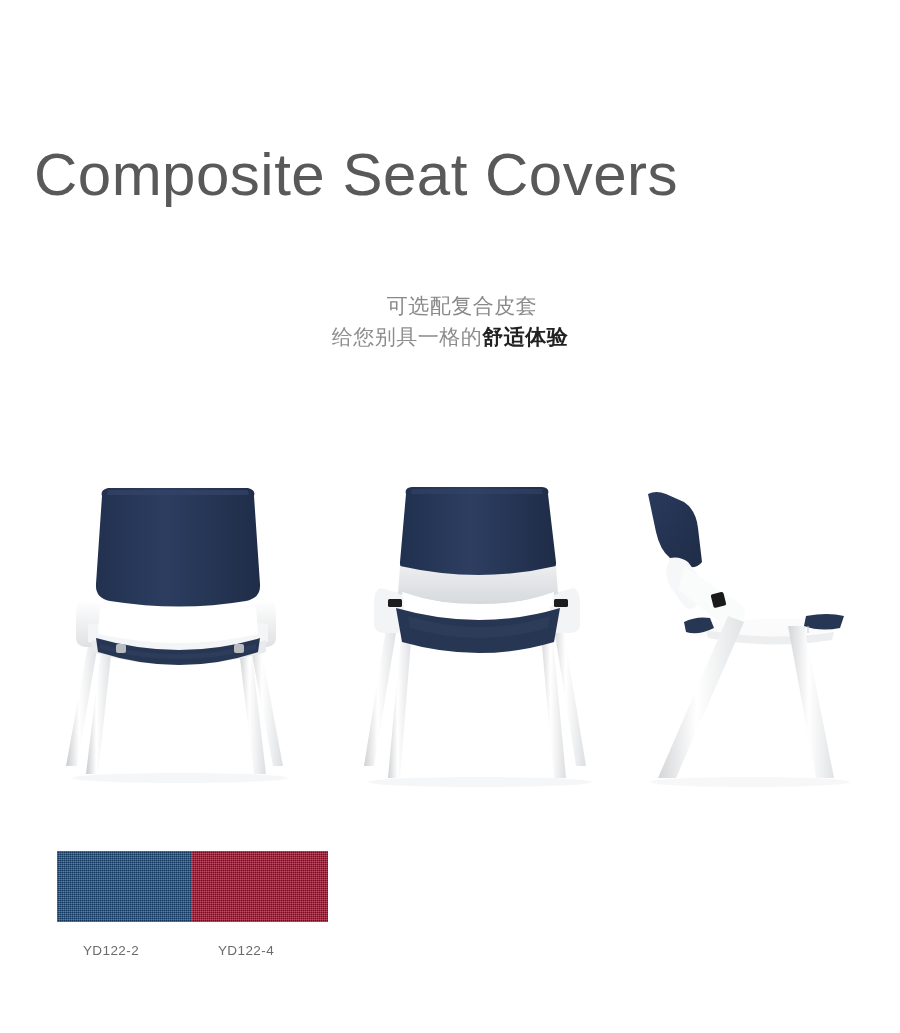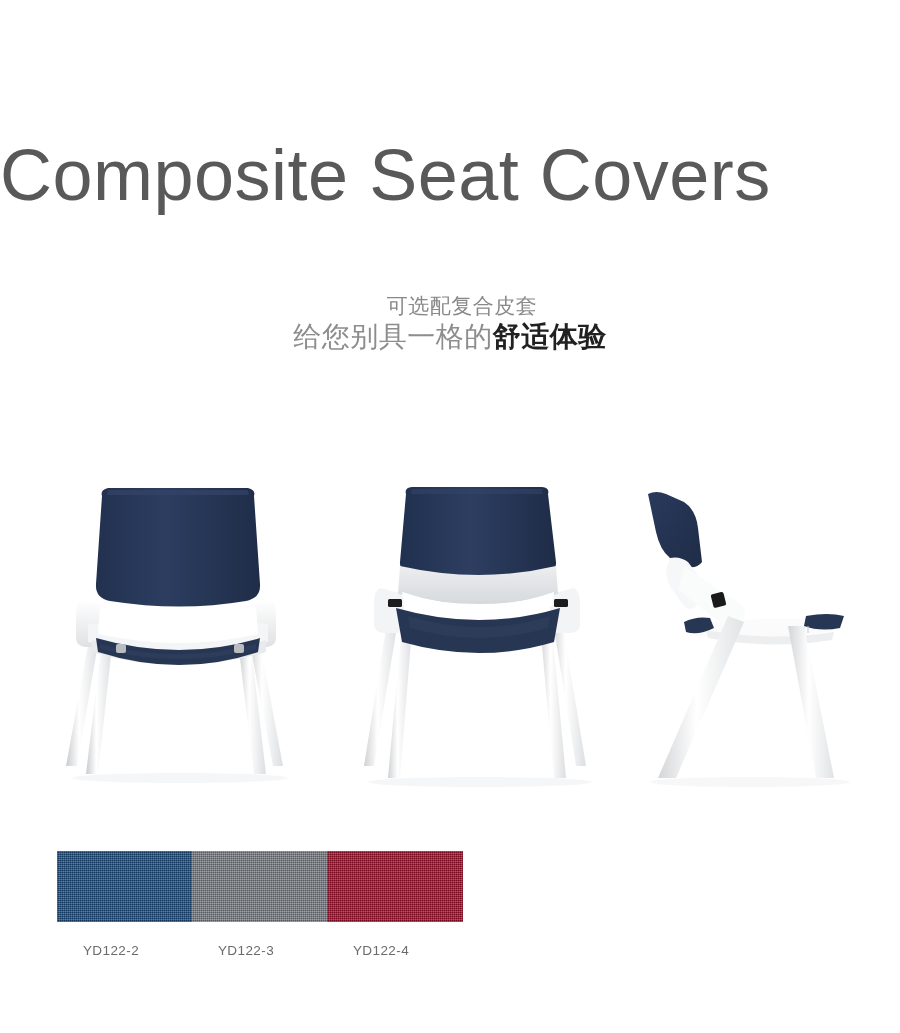--- a/index.html
+++ b/index.html
@@ -15,21 +15,21 @@
     overflow: hidden;
   }
 
   
   .page-title {
     position: absolute;
     top: 132px;
     left: 0;
     width: 712px;
     text-align: center;
-    font-size: 72px;
+    font-size: 60px;
     line-height: 86px;
     font-weight: 200;
     letter-spacing: 0.5px;
     color: #595959;
     white-space: nowrap;
   }
 
   
   .subtitle-block {
     position: absolute;
@@ -40,21 +40,21 @@
   }
   .subtitle-line-1 {
     font-size: 21px;
     line-height: 31px;
     color: #898989;
     letter-spacing: 0.5px;
     font-weight: 400;
     padding-left: 24px;
   }
   .subtitle-line-2 {
-    font-size: 28px;
+    font-size: 21px;
     line-height: 31px;
     color: #8d8d8d;
     letter-spacing: 0.5px;
     font-weight: 400;
   }
   .subtitle-strong {
     font-weight: 700;
     color: #212121;
   }
 
@@ -273,24 +273,20 @@
   </div>
 </div>
 
 <div class="swatch-row">
 
   <div class="swatch-cell">
     <div class="swatch-chip" style="background-color:#1d4f86;"></div>
     <div class="swatch-label">YD122-2</div>
   </div>
 
-  <div class="swatch-cell">
-    <div class="swatch-chip" style="background-color:#7d8186;"></div>
-    <div class="swatch-label">YD122-3</div>
-  </div>
 
   <div class="swatch-cell">
     <div class="swatch-chip" style="background-color:#a9102f;"></div>
     <div class="swatch-label">YD122-4</div>
   </div>
 
 
 </div>
 
 </body></html>

